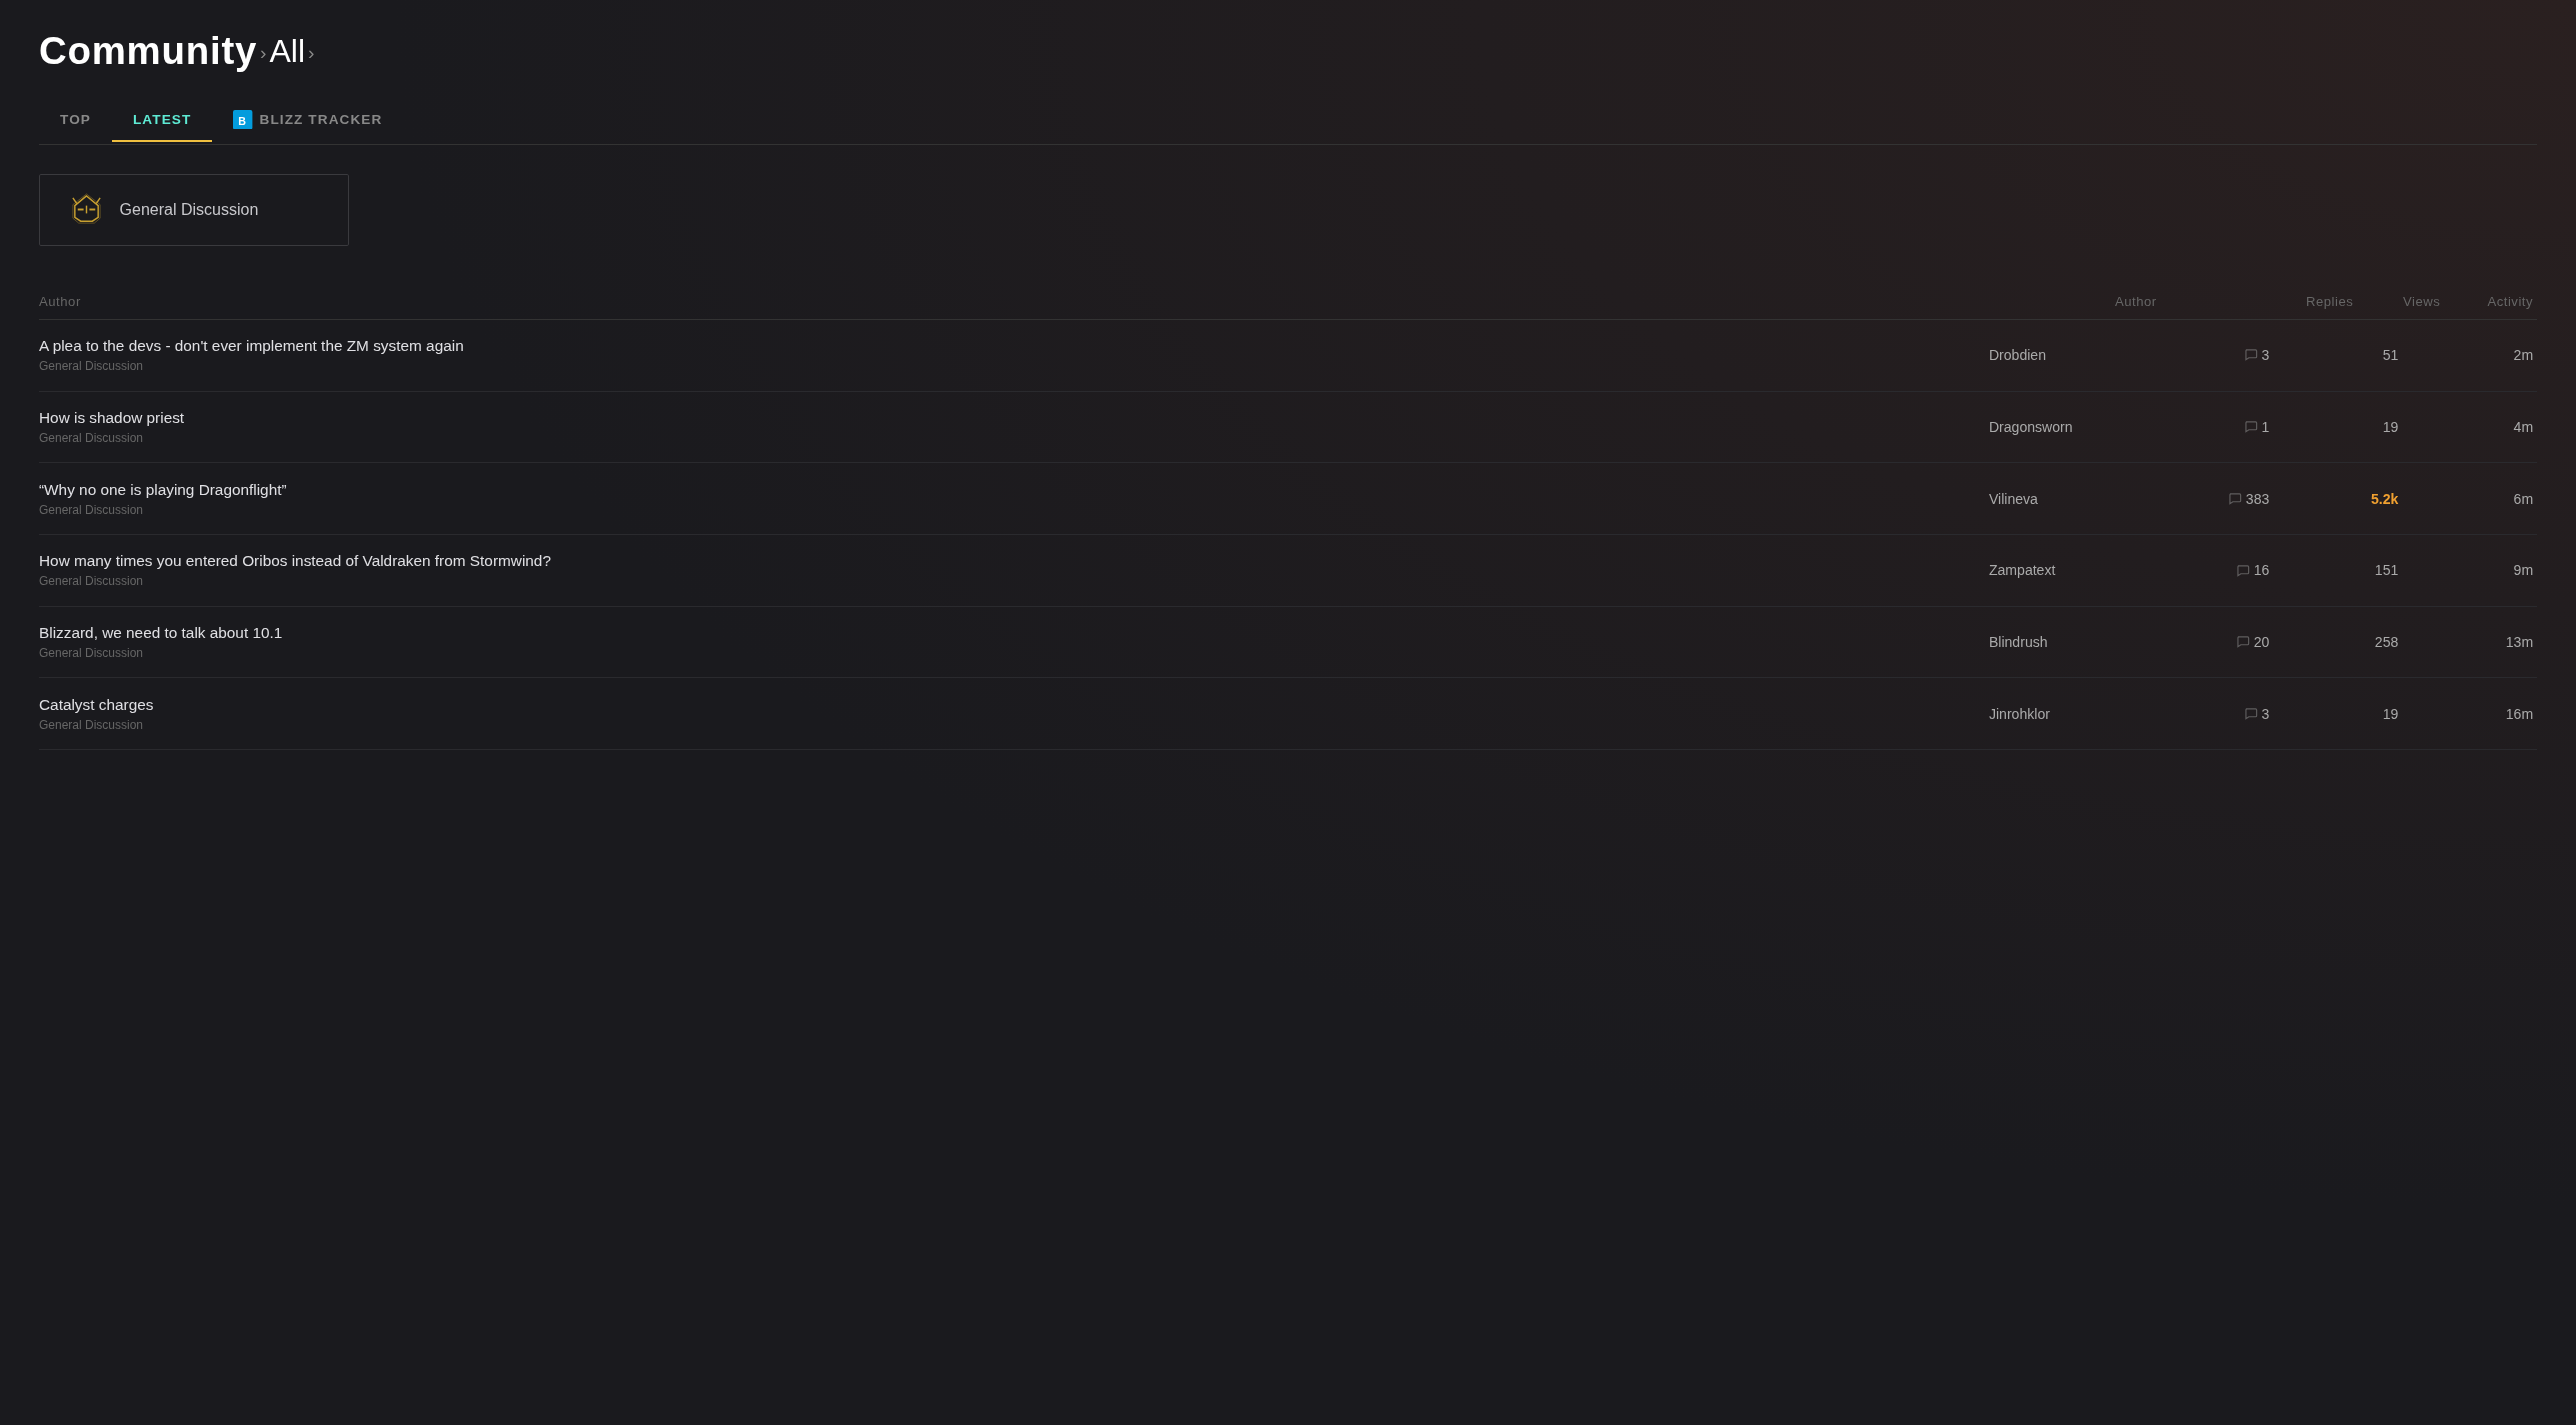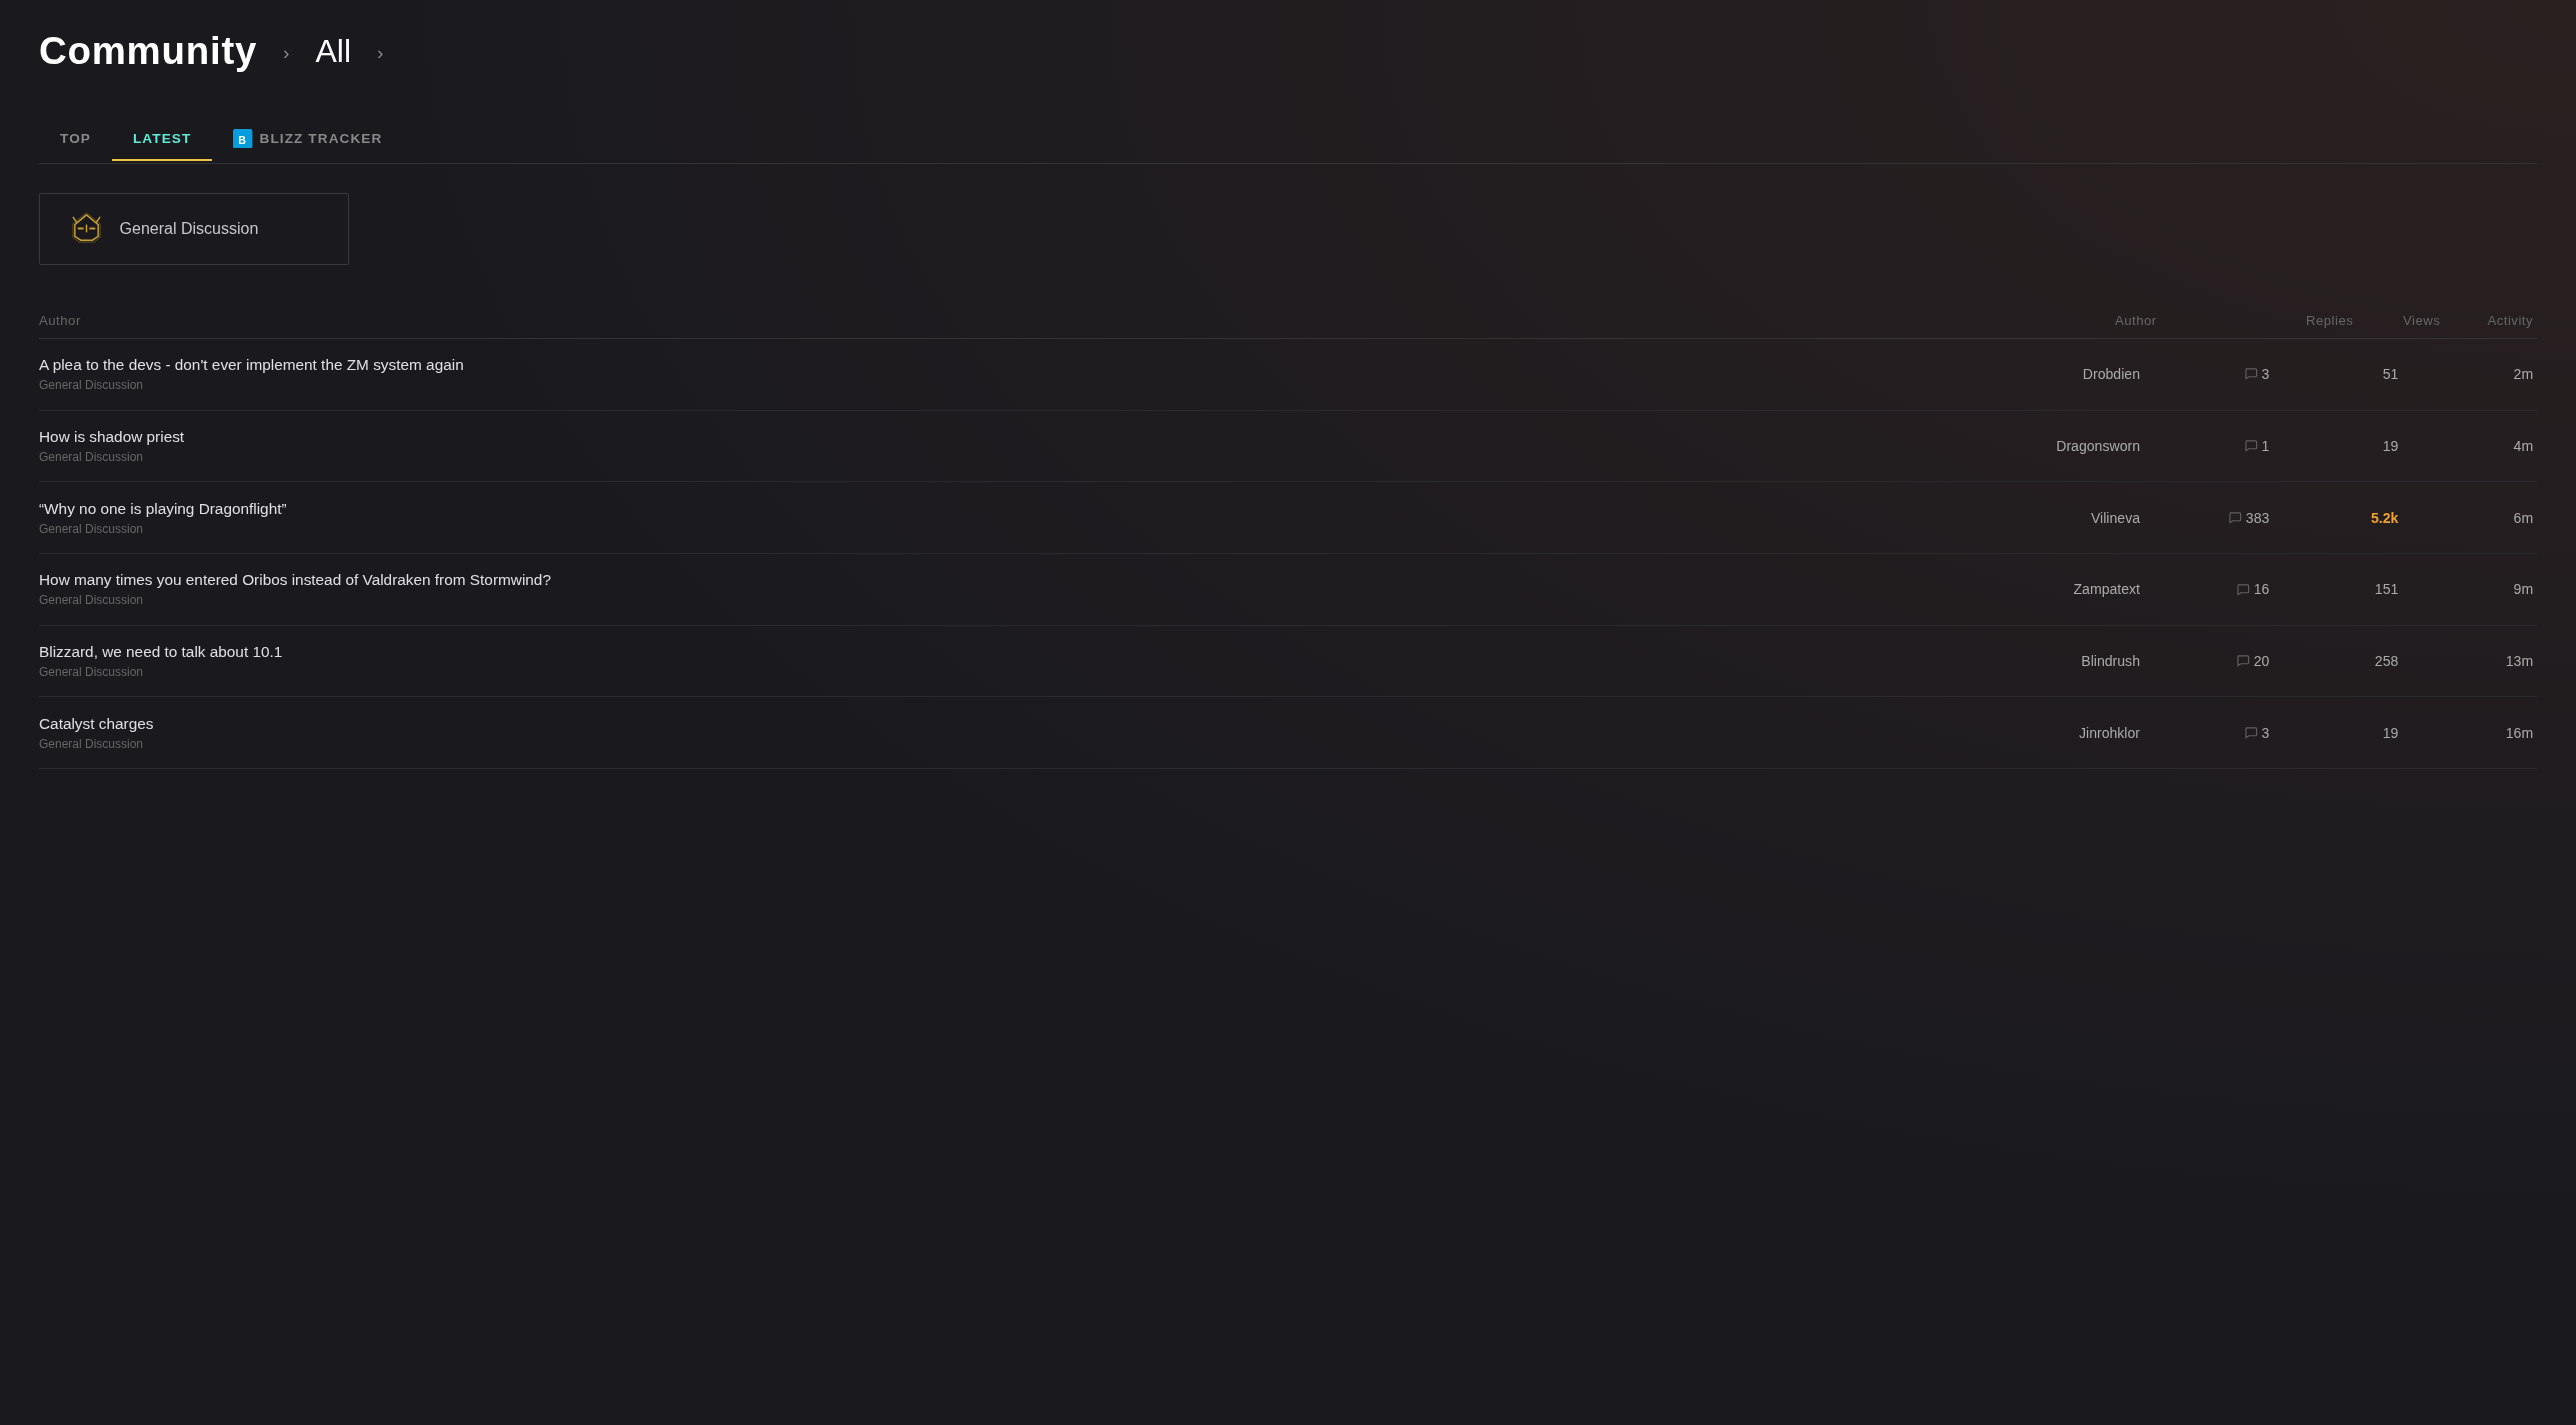--- a/index.html
+++ b/index.html
@@ -9,22 +9,22 @@
       background-image: radial-gradient(ellipse at top right, #2a2020 0%, #1a1a1e 60%);
       color: #c8c8cc;
       font-family: 'Segoe UI', Arial, sans-serif;
       min-height: 100vh;
       padding: 29px 39px;
     }
 
     .breadcrumb {
       display: flex;
       align-items: center;
-      gap: 26px;
-      margin-bottom: 42px;
+      gap: 3px;
+      margin-bottom: 23px;
     }
 
     .breadcrumb-community {
       font-size: 2.4rem;
       font-weight: 700;
       color: #ffffff;
       letter-spacing: 0.02em;
     }
 
     .breadcrumb-chevron {
@@ -152,21 +152,21 @@
       font-weight: 400;
       margin-bottom: 3.9px;
     }
 
     .topic-category {
       font-size: 0.75rem;
       color: #666;
     }
 
     .col-author-val {
-      text-align: right;
+      text-align: left;
       padding-left: 3.9px;
       font-size: 0.88rem;
       color: #aaa;
     }
 
     .col-replies-val {
       text-align: right;
       padding-right: 9.7px;
       font-size: 0.88rem;
       color: #aaa;

